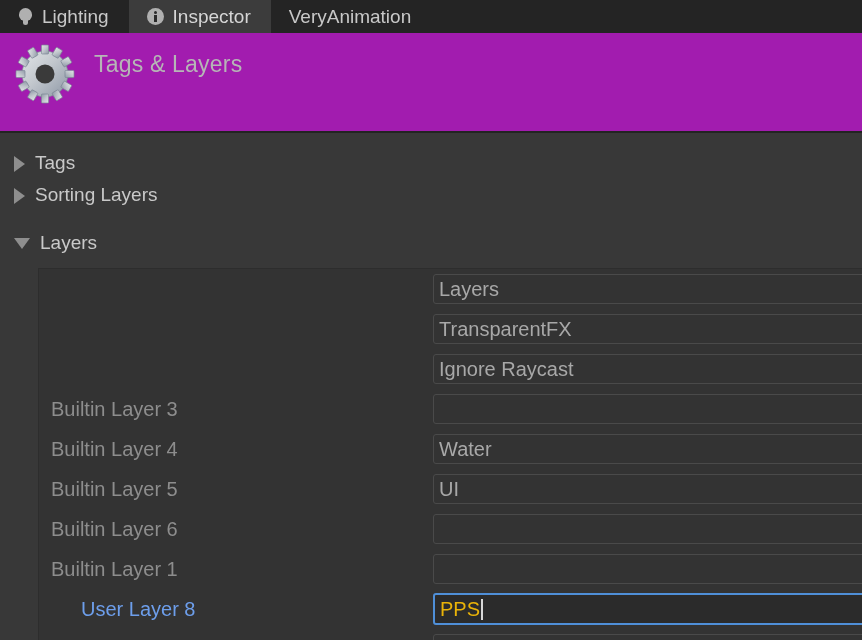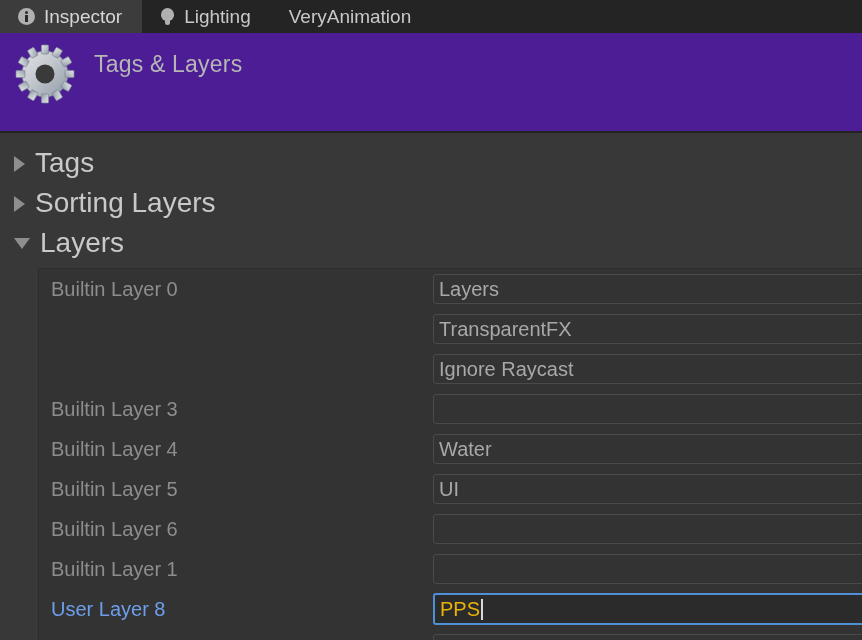--- a/index.html
+++ b/index.html
@@ -53,21 +53,21 @@
   }
   .bulb-icon::after {
     content:""; position:absolute; left:5px; top:12px;
     width:5px; height:5px; border-radius:0 0 3px 3px;
     background:#b0b0b0;
   }
 
   
   .panel-header {
     position:absolute; left:0; top:33px; width:862px; height:100px;
-    background:#4c1d95;
+    background:#a21caf;
   }
   .panel-header::after {
     content:""; position:absolute; left:0; bottom:0; width:862px; height:2px;
     background:#232323;
   }
   .gear-wrap {
     position:absolute; left:14px; top:10px;
     width:62px; height:62px;
   }
   .title-text {
@@ -75,21 +75,21 @@
     font-size:23px; color:#b6b6b6;
     letter-spacing:0.2px;
     white-space:nowrap;
   }
 
   
   .foldout {
     position:absolute; left:14px;
     height:30px;
     display:flex; align-items:center; gap:10px;
-    color:#c9c9c9; font-size:28px;
+    color:#c9c9c9; font-size:19px;
     white-space:nowrap; user-select:none;text-align:center;
   }
   .foldout .arrow {
     width:0; height:0; flex:none;
     margin-top:1px;
   }
   .arrow.collapsed {
     border-top:8px solid transparent;
     border-bottom:8px solid transparent;
     border-left:11px solid #8e8e8e;
@@ -121,21 +121,21 @@
     display:flex; align-items:center;
   }
   .layer-label {
     position:absolute; left:12px; top:0;
     height:40px; line-height:40px;
     font-size:20px;
     color:#8d8d8d;
     white-space:nowrap;
     user-select:none;
   }
-  .layer-label.user { color:#6d9eeb; }
+  .layer-label.user { color:#6d9eeb;margin-left:30px; }
 
   .layer-field {
     position:absolute; left:394px; top:5px;
     width:470px; height:30px;
     background:#333333;
     border:1px solid #4a4a4a;
     border-radius:3px;
     display:flex; align-items:center;
     padding:0 5px;
   }
@@ -159,28 +159,28 @@
     vertical-align:middle;
   }
 </style>
 </head>
 <body>
 
 <div id="root">
 
   <div class="tabbar">
 
+    <div class="tab">
+      <span class="bulb-icon"></span>
+      <span>Lighting</span>
+    </div>
+
     <div class="tab active">
       <span class="info-icon"></span>
       <span>Inspector</span>
-    </div>
-
-    <div class="tab">
-      <span class="bulb-icon"></span>
-      <span>Lighting</span>
     </div>
 
     <div class="tab">
       <span>VeryAnimation</span>
     </div>
 
   </div>
 
   <div class="panel-header">
 
@@ -217,34 +217,33 @@
     </div>
 
     <div class="title-text">Tags &amp; Layers</div>
   </div>
 
   <div class="foldout" style="top:148px;">
     <span class="arrow collapsed"></span>
     <span>Tags</span>
   </div>
 
-  <div class="foldout" style="top:188px;">
+  <div class="foldout" style="top:180px;">
     <span class="arrow collapsed"></span>
     <span>Sorting Layers</span>
   </div>
 
   <div class="foldout" style="top:228px;">
     <span class="arrow expanded"></span>
     <span>Layers</span>
   </div>
 
   <div class="layer-panel">
 
     <div class="layer-row">
-      <div class="layer-label">Builtin Layer 0</div>
       <div class="layer-field">
         <span class="fval">Layers</span>
       </div>
     </div>
 
     <div class="layer-row">
       <div class="layer-field">
         <span class="fval">TransparentFX</span>
       </div>
     </div>

